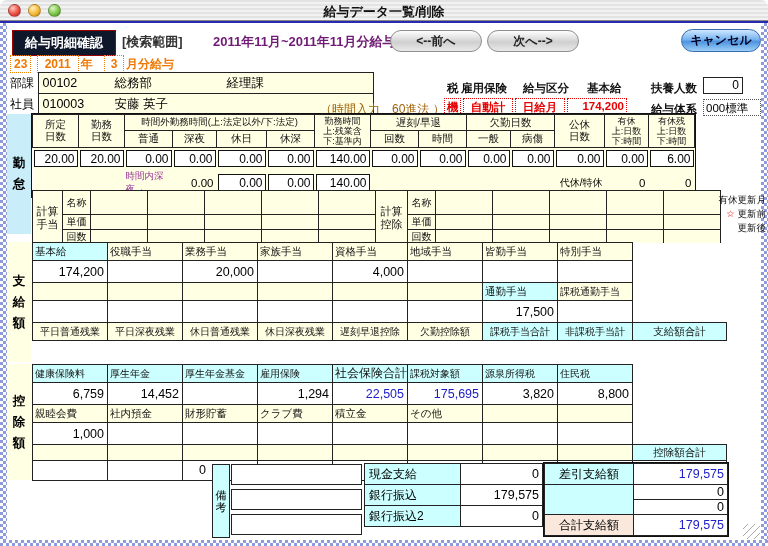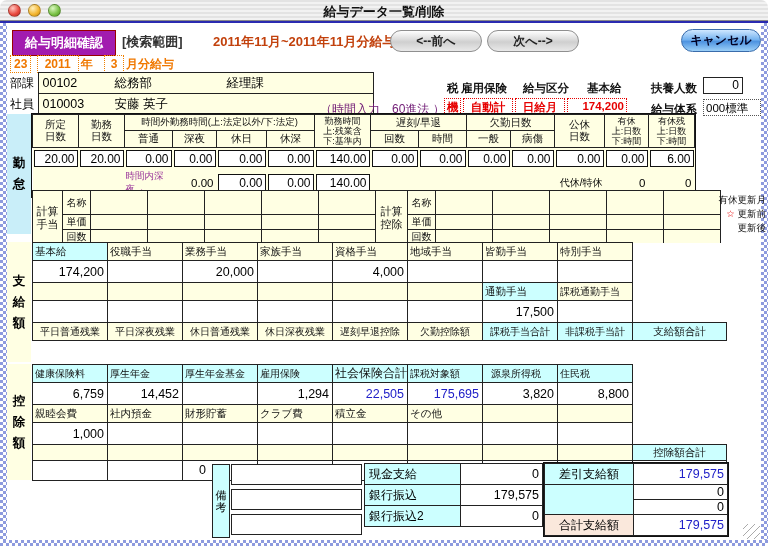--- a/index.html
+++ b/index.html
@@ -21,44 +21,44 @@
   .content { position:absolute; left:0; top:21px; width:768px; height:525px; background:#fff; border-top:2px solid #2a2ab0; }
   .checker { position:absolute; background-image:
       linear-gradient(45deg,#8d9ade 25%,transparent 25%,transparent 75%,#8d9ade 75%),
       linear-gradient(45deg,#8d9ade 25%,#fff 25%,#fff 75%,#8d9ade 75%);
       background-size:6px 6px; background-position:0 0,3px 3px; }
   .checker.left  { left:0; top:0; width:7px;  height:525px; }
   .checker.right { right:0; top:0; width:7px; height:525px; }
   .checker.bottom{ left:0; bottom:0; width:768px; height:6px; }
 
   
-  .badge { position:absolute; left:12px; top:7px; background:#a21caf; color:#fff; font-weight:bold;
+  .badge { position:absolute; left:12px; top:7px; background:#0f172a; color:#fff; font-weight:bold;
     font-size:13px; padding:3px 12px; border:1px solid #900; }
   .range-label { position:absolute; left:122px; top:10px; font-size:13px; font-weight:bold; color:#333; }
-  .range-text  { position:absolute; left:213px; top:10px; font-size:13px; font-weight:bold; color:#c2410c; }
+  .range-text  { position:absolute; left:213px; top:10px; font-size:13px; font-weight:bold; color:#701a75; }
   .aqua-btn { position:absolute; height:22px; border:1px solid #8f8f8f; border-radius:12px; font-size:12px; font-weight:bold;
     background:linear-gradient(#fefefe,#d9d9d9 45%,#cfcfcf 55%,#e9e9e9); color:#222; cursor:default; }
   .aqua-btn.prev { left:390px; top:7px; width:92px; }
   .aqua-btn.next { left:487px; top:7px; width:92px; }
   .aqua-btn.cancel { left:681px; top:6px; width:80px; height:23px; color:#002;
     background:linear-gradient(#cfe7ff,#77b4f0 45%,#4e93e0 55%,#9cd0f8); border-color:#3a6cab; }
 
   
   .period { position:absolute; left:10px; top:32px; font-size:12px; color:#f07800; font-weight:bold; }
   .obox { display:inline-block; border:1px dotted #f08000; color:#f07800; text-align:center; padding:1px 3px; margin-right:2px; min-width:20px; }
   .obox.wide { min-width:42px; }
   .olabel { margin-right:8px; }
 
   
   .emp { position:absolute; left:8px; top:49px; border-collapse:collapse; table-layout:fixed; }
   .emp td.lbl { border:none; font-size:12px; padding:0 3px 0 2px; width:30px; background:#fff; }
   .emp td.val { border:1.5px solid #222; background:#ffffe3; width:335px; height:21px; font-size:12.5px; padding:0 4px; }
   .emp .code { display:inline-block; width:72px; }
   .emp .nm   { display:inline-block; width:112px; }
-  .timenote { position:absolute; left:320px; top:78px; font-size:12px; color:#701a75; }
+  .timenote { position:absolute; left:320px; top:78px; font-size:12px; color:#a16207; }
   .tlabel { position:absolute; font-size:11.5px; font-weight:bold; color:#111; }
   .rbox { position:absolute; border:1px dotted #e60000; color:#e60000; font-size:11.5px; font-weight:bold; text-align:center; padding:1px 2px; }
   .depbox { position:absolute; left:703px; top:54px; width:40px; height:17px; border:1.5px solid #222; background:#fff;
     font-size:12px; text-align:right; padding-right:3px; }
   .sysbox { position:absolute; left:703px; top:76px; width:58px; height:17px; border:1px dotted #555; background:#fff;
     font-size:11.5px; padding:1px 2px; }
 
   
   .strip { position:absolute; left:7px; width:24px; display:flex; flex-direction:column; justify-content:center;
     align-items:center; font-size:12.5px; font-weight:bold; gap:4px; }
@@ -453,21 +453,21 @@
           <col style="width:94px">
       </colgroup>
       <tbody>
           <tr style="height:18px">
         <td class="hd cyan" style="text-align:left;padding-left:2px;font-size:10px">健康保険料</td>
         <td class="hd cyan" style="text-align:left;padding-left:2px;font-size:10px">厚生年金</td>
         <td class="hd cyan" style="text-align:left;padding-left:2px;font-size:10px">厚生年金基金</td>
         <td class="hd cyan" style="text-align:left;padding-left:2px;font-size:10px">雇用保険</td>
         <td class="hd cyan" style="text-align:left;padding-left:2px;font-size:12px">社会保険合計</td>
         <td class="hd cyan" style="text-align:left;padding-left:2px;font-size:10px">課税対象額</td>
-        <td class="hd cyan" style="text-align:left;padding-left:8px;font-size:10px">源泉所得税</td>
+        <td class="hd cyan" style="text-align:left;padding-left:2px;font-size:10px">源泉所得税</td>
         <td class="hd cyan" style="text-align:left;padding-left:2px;font-size:10px">住民税</td>
         <td class="ghost"></td>
       </tr>
       <tr style="height:22px">
         <td class="cell">6,759</td>
         <td class="cell">14,452</td>
         <td class="cell"></td>
         <td class="cell">1,294</td>
         <td class="cell blue">22,505</td>
         <td class="cell blue">175,695</td>

